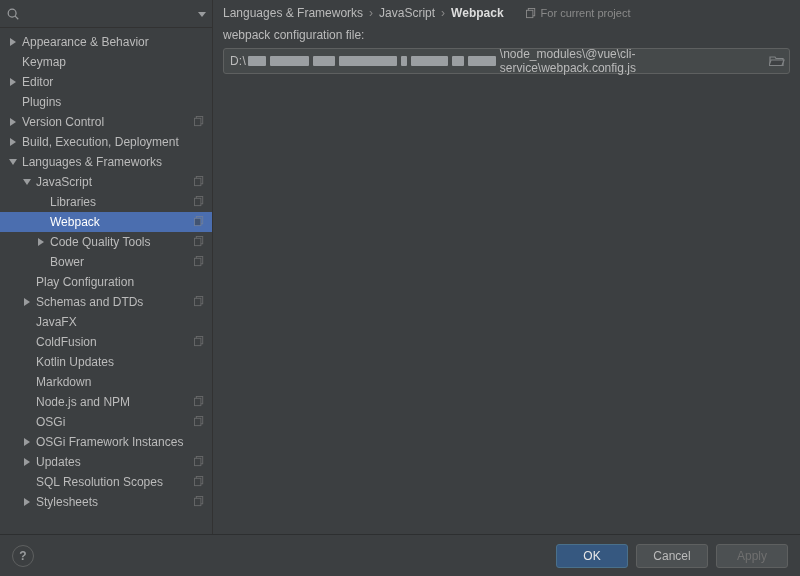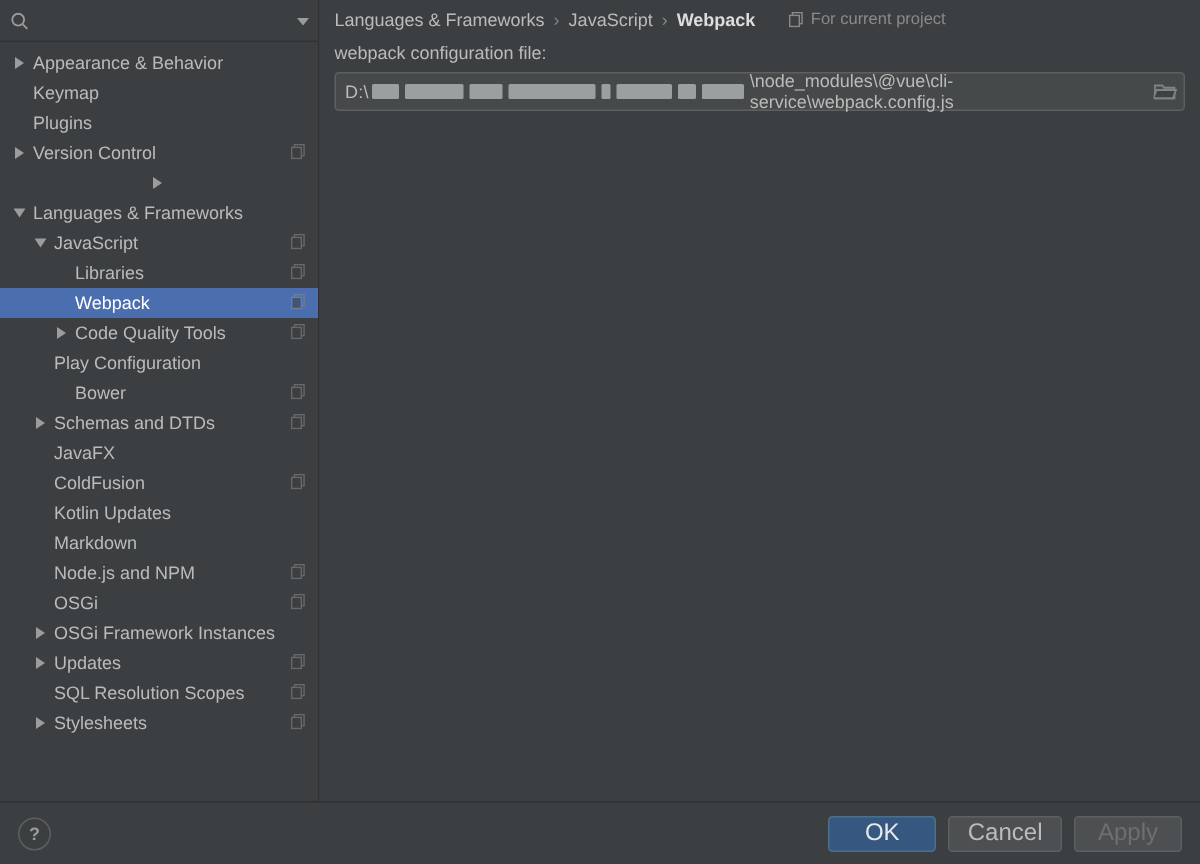--- a/index.html
+++ b/index.html
@@ -146,21 +146,21 @@
     cursor:pointer;
   }
   .spacer { flex: 1; }
   .btn {
     min-width: 72px;
     height: 24px;
     border: 1px solid #5e6060;
     background: #4c5052;
     color: #bbbbbb;
     border-radius: 3px;
-    font-size: 16px;
+    font-size: 12px;
     cursor: pointer;
     padding: 0 12px;
   }
   .btn.primary {
     background: #365880;
     border-color: #4a708b;
     color: #e8e8e8;
   }
   .btn.disabled {
     color: #6f6f6f;
@@ -194,20 +194,28 @@
               <polygon points="1,0 7,4 1,8" fill="#9a9c9e"></polygon>
             </svg>
           </span>
           <span class="tree-label">Appearance &amp; Behavior</span>
         </div>
         <div class="tree-row indent-0">
           <span class="arrow"></span>
           <span class="tree-label">Keymap</span>
         </div>
         <div class="tree-row indent-0">
+          <span class="arrow">
+            <svg width="8" height="8" viewBox="0 0 8 8">
+              <polygon points="1,0 7,4 1,8" fill="#9a9c9e"></polygon>
+            </svg>
+          </span>
+          <span class="tree-label">Editor</span>
+        </div>
+        <div class="tree-row indent-0">
           <span class="arrow"></span>
           <span class="tree-label">Plugins</span>
         </div>
         <div class="tree-row indent-0">
           <span class="arrow">
             <svg width="8" height="8" viewBox="0 0 8 8">
               <polygon points="1,0 7,4 1,8" fill="#9a9c9e"></polygon>
             </svg>
           </span>
           <span class="tree-label">Version Control</span>
@@ -215,20 +223,21 @@
               <rect x="2.5" y="0.5" width="7" height="8" fill="none" stroke="#8a8a8a"></rect>
               <rect x="0.5" y="2.5" width="7" height="8" fill="#3c3f41" stroke="#8a8a8a"></rect>
             </svg></span>
         </div>
         <div class="tree-row indent-0">
           <span class="arrow">
             <svg width="8" height="8" viewBox="0 0 8 8">
               <polygon points="1,0 7,4 1,8" fill="#9a9c9e"></polygon>
             </svg>
           </span>
+          <span class="tree-label">Build, Execution, Deployment</span>
         </div>
         <div class="tree-row indent-0">
           <span class="arrow">
             <svg width="8" height="8" viewBox="0 0 8 8">
               <polygon points="0,1 8,1 4,7" fill="#9a9c9e"></polygon>
             </svg>
           </span>
           <span class="tree-label">Languages &amp; Frameworks</span>
         </div>
         <div class="tree-row indent-1">
@@ -264,31 +273,31 @@
             <svg width="8" height="8" viewBox="0 0 8 8">
               <polygon points="1,0 7,4 1,8" fill="#9a9c9e"></polygon>
             </svg>
           </span>
           <span class="tree-label">Code Quality Tools</span>
           <span class="copy-icon"><svg width="11" height="11" viewBox="0 0 12 12">
               <rect x="2.5" y="0.5" width="7" height="8" fill="none" stroke="#8a8a8a"></rect>
               <rect x="0.5" y="2.5" width="7" height="8" fill="#3c3f41" stroke="#8a8a8a"></rect>
             </svg></span>
         </div>
+        <div class="tree-row indent-2">
+          <span class="arrow"></span>
+          <span class="tree-label">Bower</span>
+          <span class="copy-icon"><svg width="11" height="11" viewBox="0 0 12 12">
+              <rect x="2.5" y="0.5" width="7" height="8" fill="none" stroke="#8a8a8a"></rect>
+              <rect x="0.5" y="2.5" width="7" height="8" fill="#3c3f41" stroke="#8a8a8a"></rect>
+            </svg></span>
+        </div>
         <div class="tree-row indent-1">
           <span class="arrow"></span>
           <span class="tree-label">Play Configuration</span>
-        </div>
-        <div class="tree-row indent-2">
-          <span class="arrow"></span>
-          <span class="tree-label">Bower</span>
-          <span class="copy-icon"><svg width="11" height="11" viewBox="0 0 12 12">
-              <rect x="2.5" y="0.5" width="7" height="8" fill="none" stroke="#8a8a8a"></rect>
-              <rect x="0.5" y="2.5" width="7" height="8" fill="#3c3f41" stroke="#8a8a8a"></rect>
-            </svg></span>
         </div>
         <div class="tree-row indent-1">
           <span class="arrow">
             <svg width="8" height="8" viewBox="0 0 8 8">
               <polygon points="1,0 7,4 1,8" fill="#9a9c9e"></polygon>
             </svg>
           </span>
           <span class="tree-label">Schemas and DTDs</span>
           <span class="copy-icon"><svg width="11" height="11" viewBox="0 0 12 12">
               <rect x="2.5" y="0.5" width="7" height="8" fill="none" stroke="#8a8a8a"></rect>

